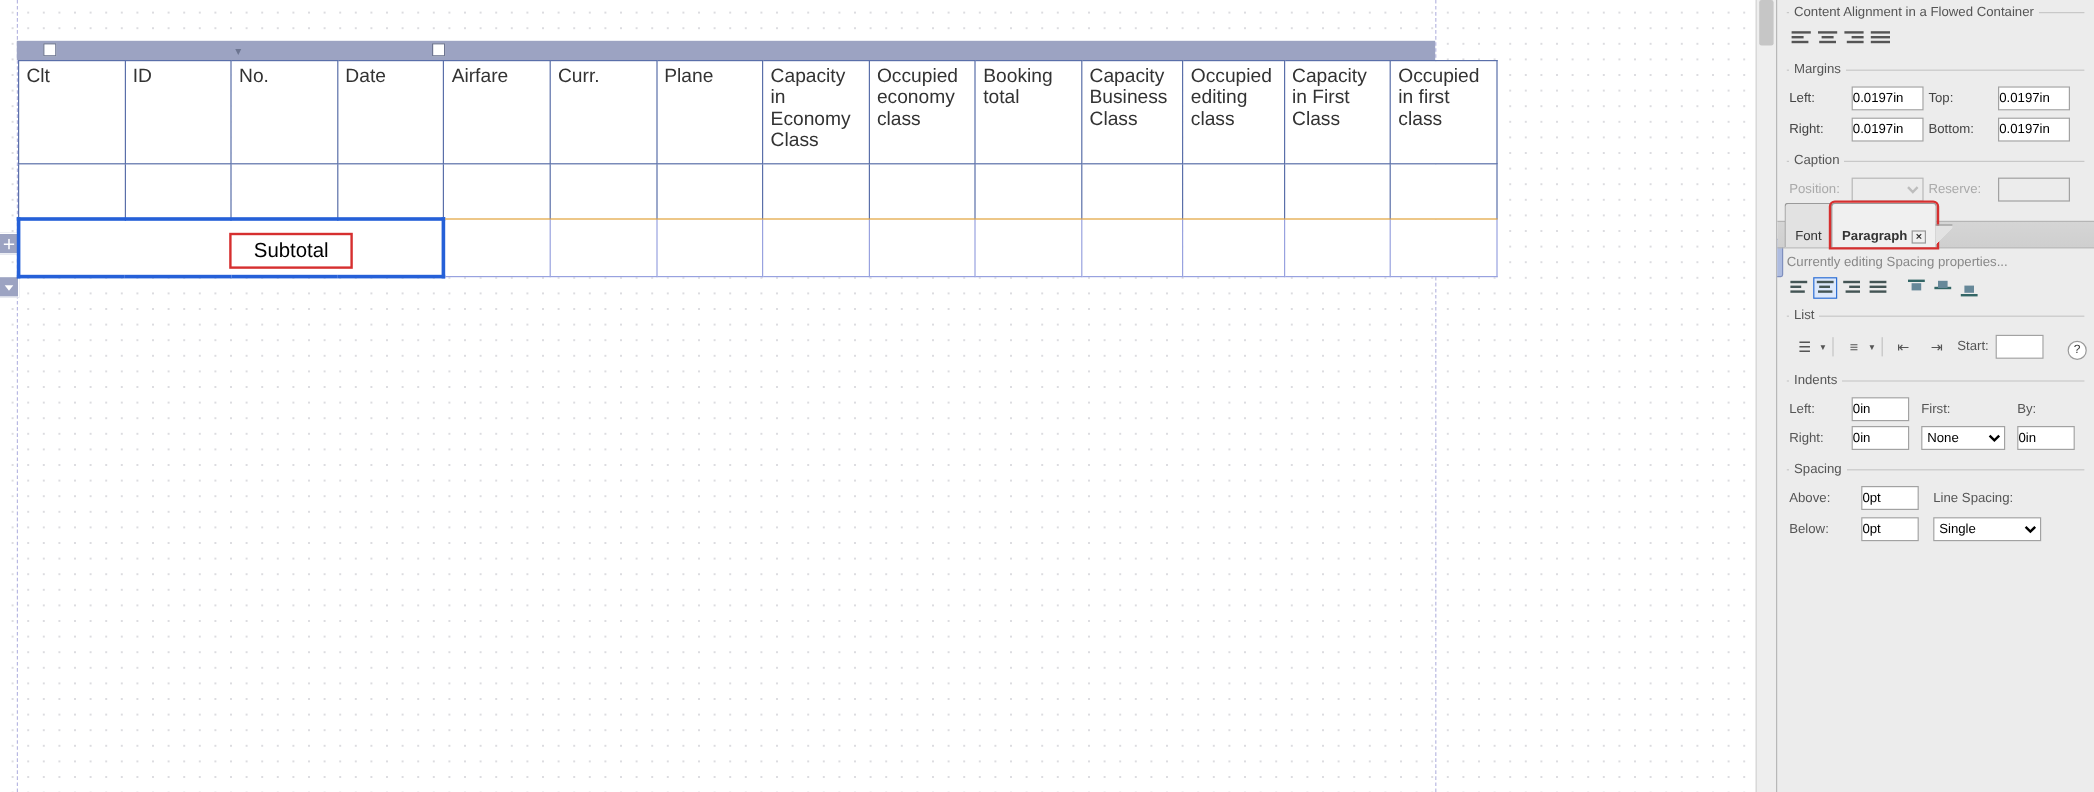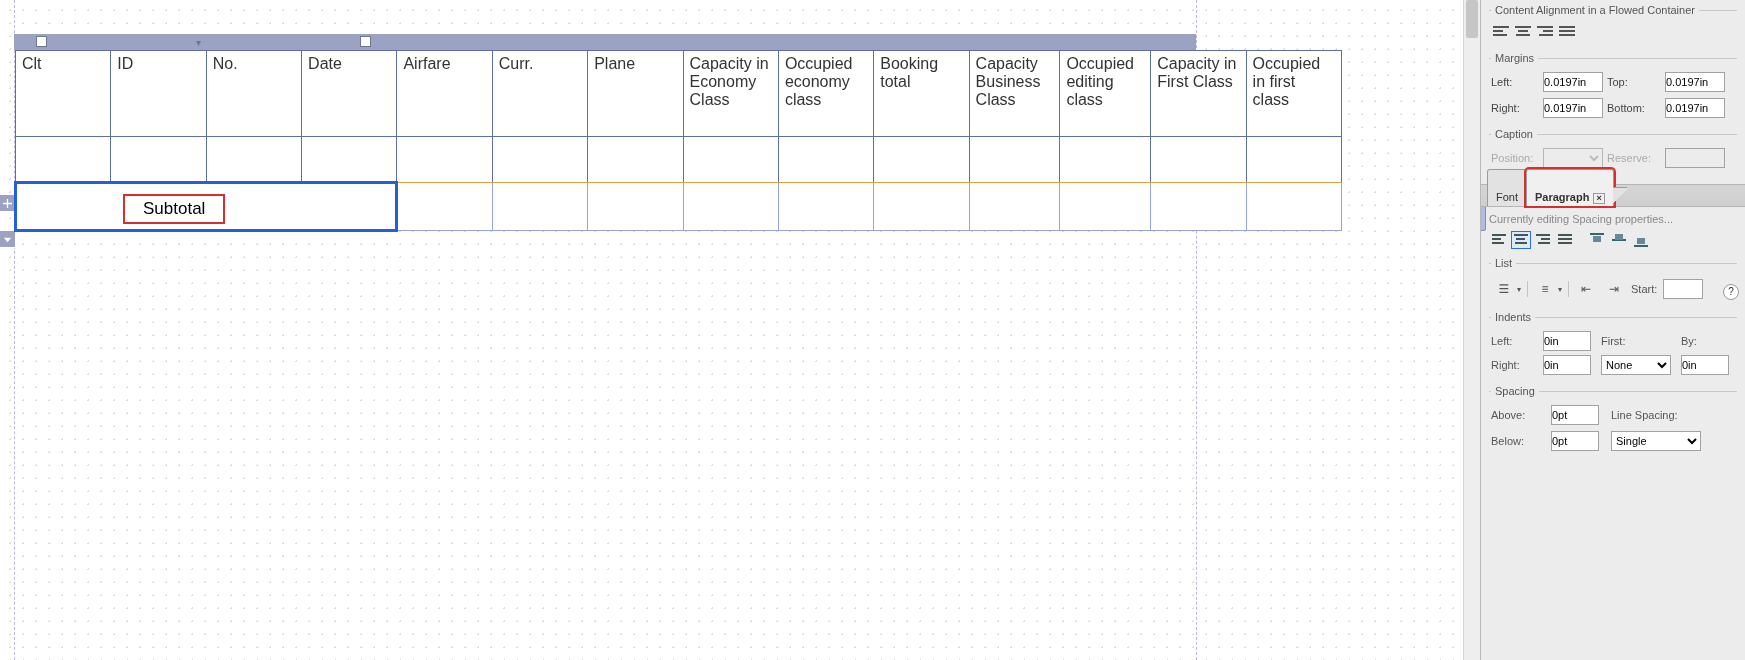--- a/index.html
+++ b/index.html
@@ -18,30 +18,30 @@
   }
   *{box-sizing:border-box;}
   html,body{margin:0;padding:0;font-family:Arial,Helvetica,sans-serif;font-size:12px;color:var(--text);}
   body{width:1745px;height:660px;display:flex;background:#fff;}
   .canvas{flex:1;position:relative;overflow:hidden;
     background-image:radial-gradient(circle,var(--canvas-grid) 1px,transparent 1px);
     background-size:13px 13px;background-position:4px 4px;}
   .guide-v{position:absolute;top:0;bottom:0;width:0;border-left:1px dashed #b8b8e2;}
   .g1{left:14px;}.g2{left:1196px;}
   
-  .ftbl{position:absolute;left:14px;top:34px;width:1328px;}
+  .ftbl{position:absolute;left:14px;top:34px;width:1234px;}
   .sel-bar{position:absolute;left:14px;top:34px;width:1182px;height:16px;background:var(--tbl-hdr);}
   .sel-bar .grip{position:absolute;width:11px;height:11px;border:1px solid #6d7591;background:#fff;top:2px;}
   .sel-bar .grip.a{left:22px;}.sel-bar .grip.c{left:346px;}
   .sel-bar .tri{position:absolute;left:182px;top:3px;color:#6d7591;font-size:10px;}
   .ftbl table{border-collapse:collapse;width:100%;table-layout:fixed;font-size:16px;}
   .ftbl td{border:1px solid var(--tbl-border);padding:4px 6px;height:86px;vertical-align:top;background:#fff;}
   .ftbl tr.data td{height:46px;border-top:1px solid var(--tbl-row-orange);border-bottom:1px solid var(--tbl-row-orange);}
   .ftbl tr.foot td{height:48px;border-top:1px solid #98a2df;border-bottom:1px solid #98a2df;border-left:1px solid #98a2df;border-right:1px solid #98a2df;}
-  .ftbl tr.foot td.sel{border:3px solid var(--sel-blue);}
+  .ftbl tr.foot td.sel{border:3px solid var(--sel-blue);text-align:center;}
   .subtotal-box{display:inline-block;border:2px solid var(--red-hl);padding:3px 18px;margin:6px 0 0 100px;font-size:17px;color:#000;}
   .row-handle{position:absolute;left:-2px;width:18px;height:18px;background:var(--tbl-hdr);border:1px solid #fff;display:flex;align-items:center;justify-content:center;}
   .row-handle svg{width:9px;height:9px;}
   .rh1{top:194px;}
   .rh2{top:230px;}
   .warn{position:absolute;left:1181px;top:190px;}
   .warn svg{width:18px;height:18px;}
   
   .panel{width:265px;background:var(--panel-bg);border-left:1px solid var(--panel-border);height:660px;display:flex;flex-direction:column;font-size:11px;overflow:hidden;position:relative;}
   fieldset{border:none;border-top:1px solid var(--fieldset-line);margin:4px 8px 2px 8px;padding:6px 2px 2px 2px;color:#555;position:relative;}

